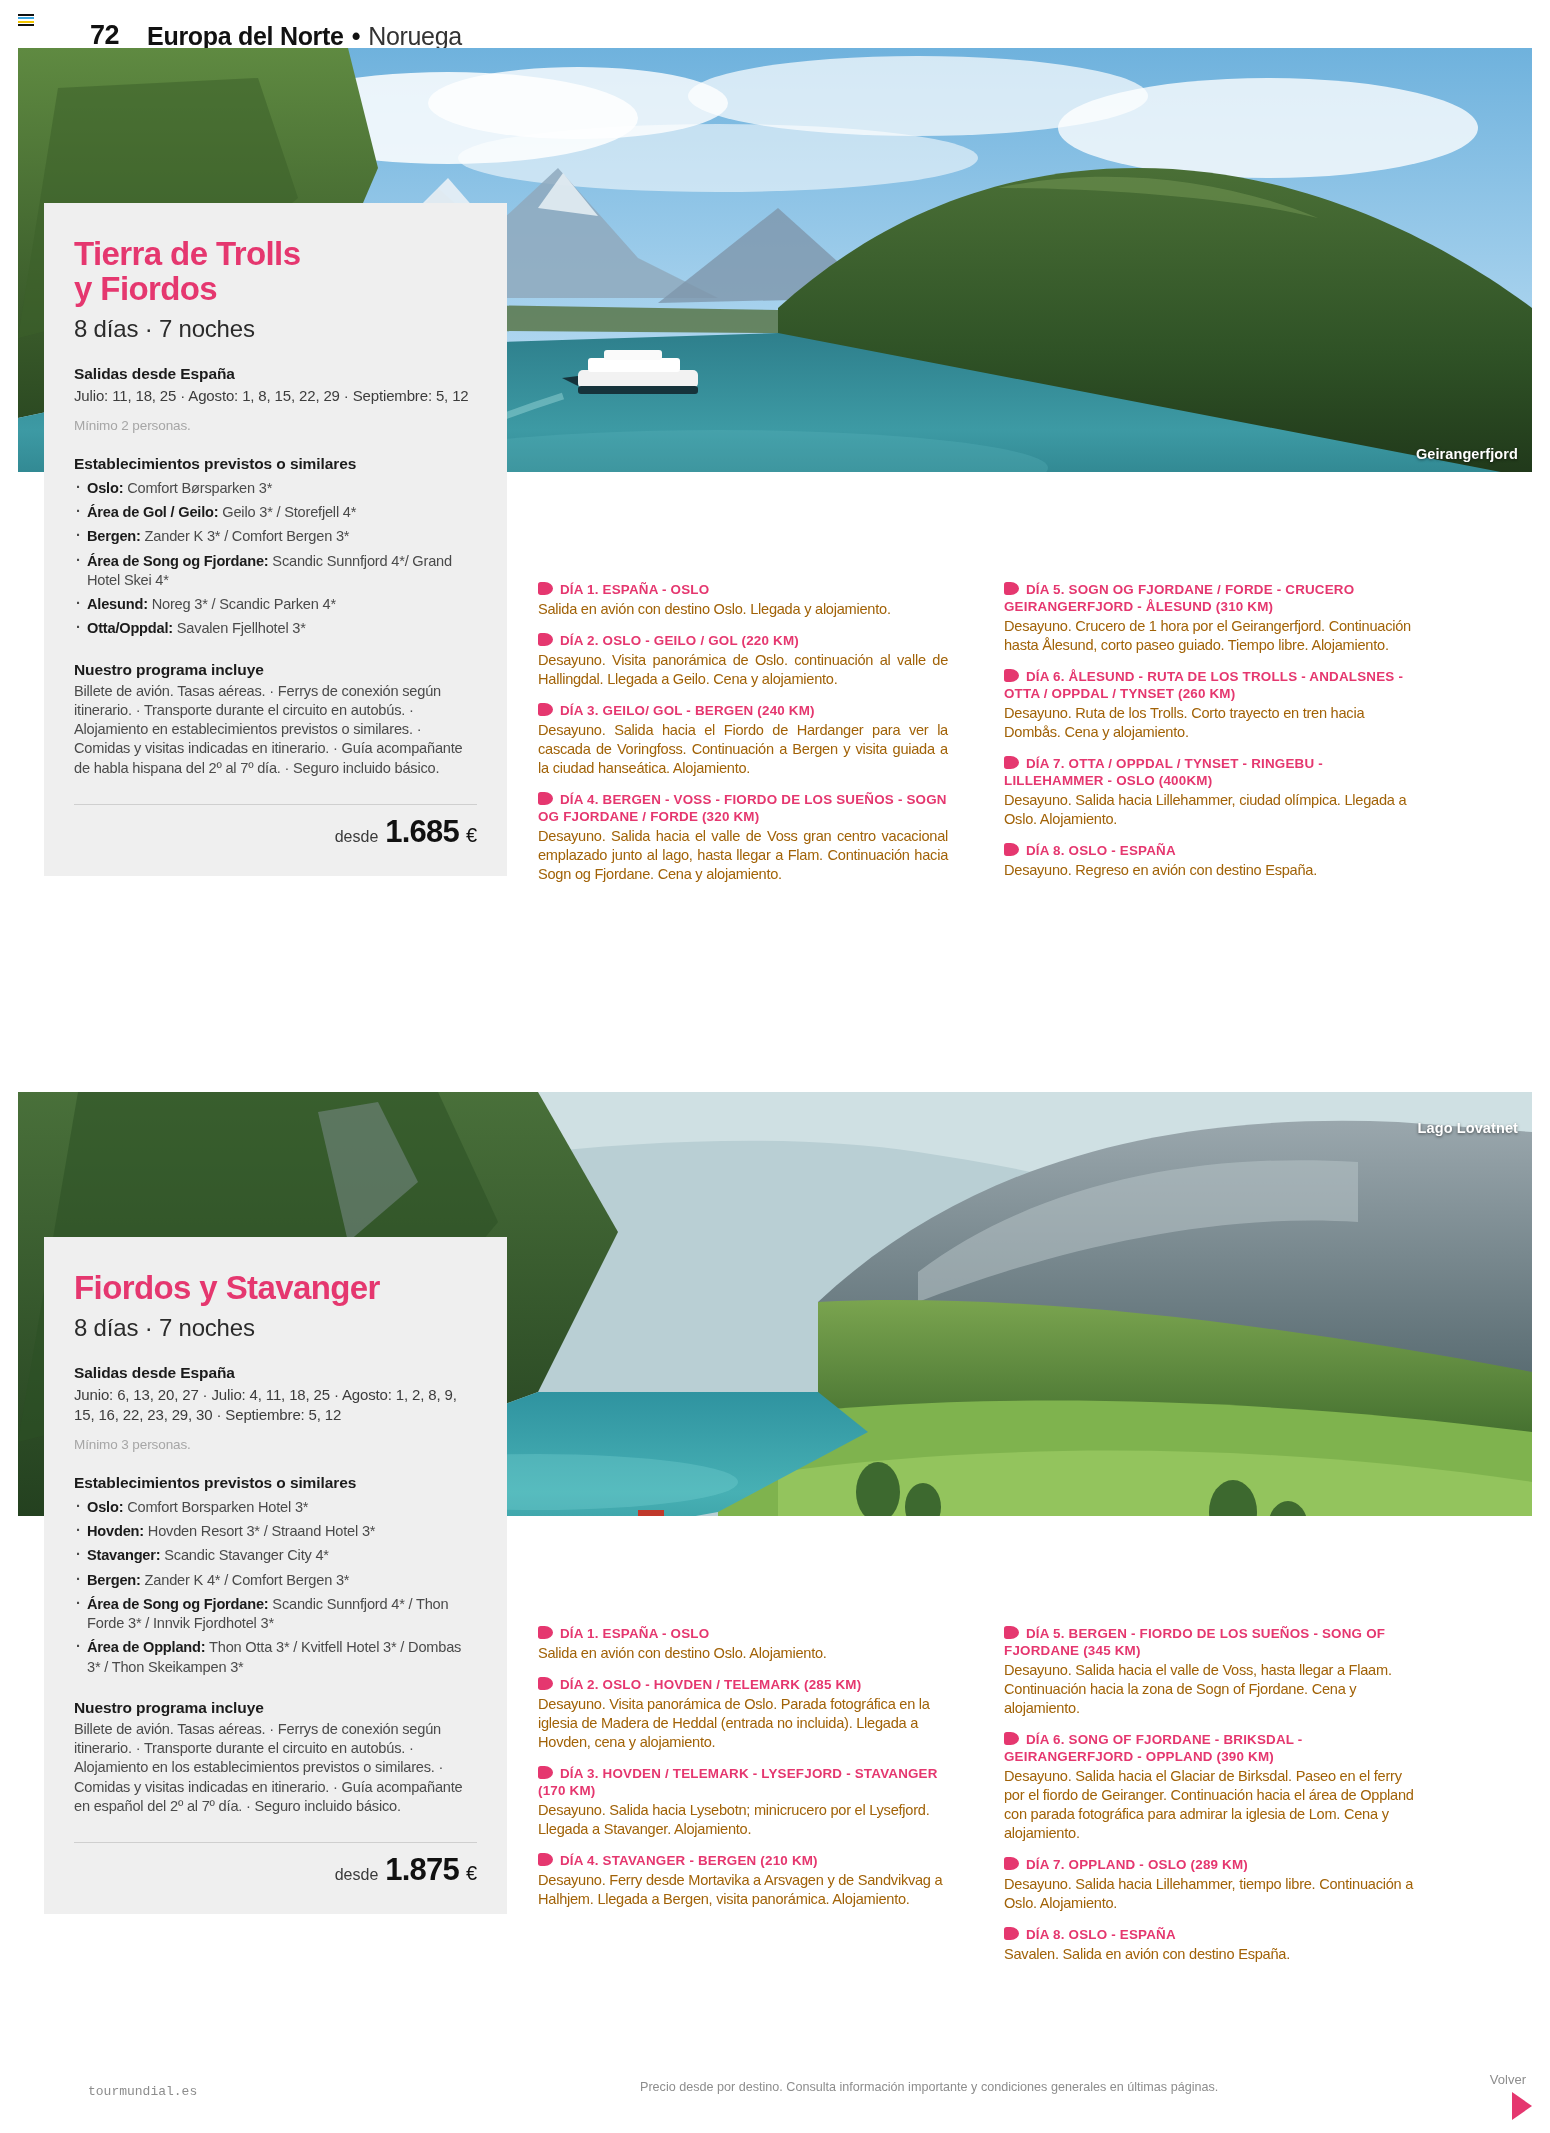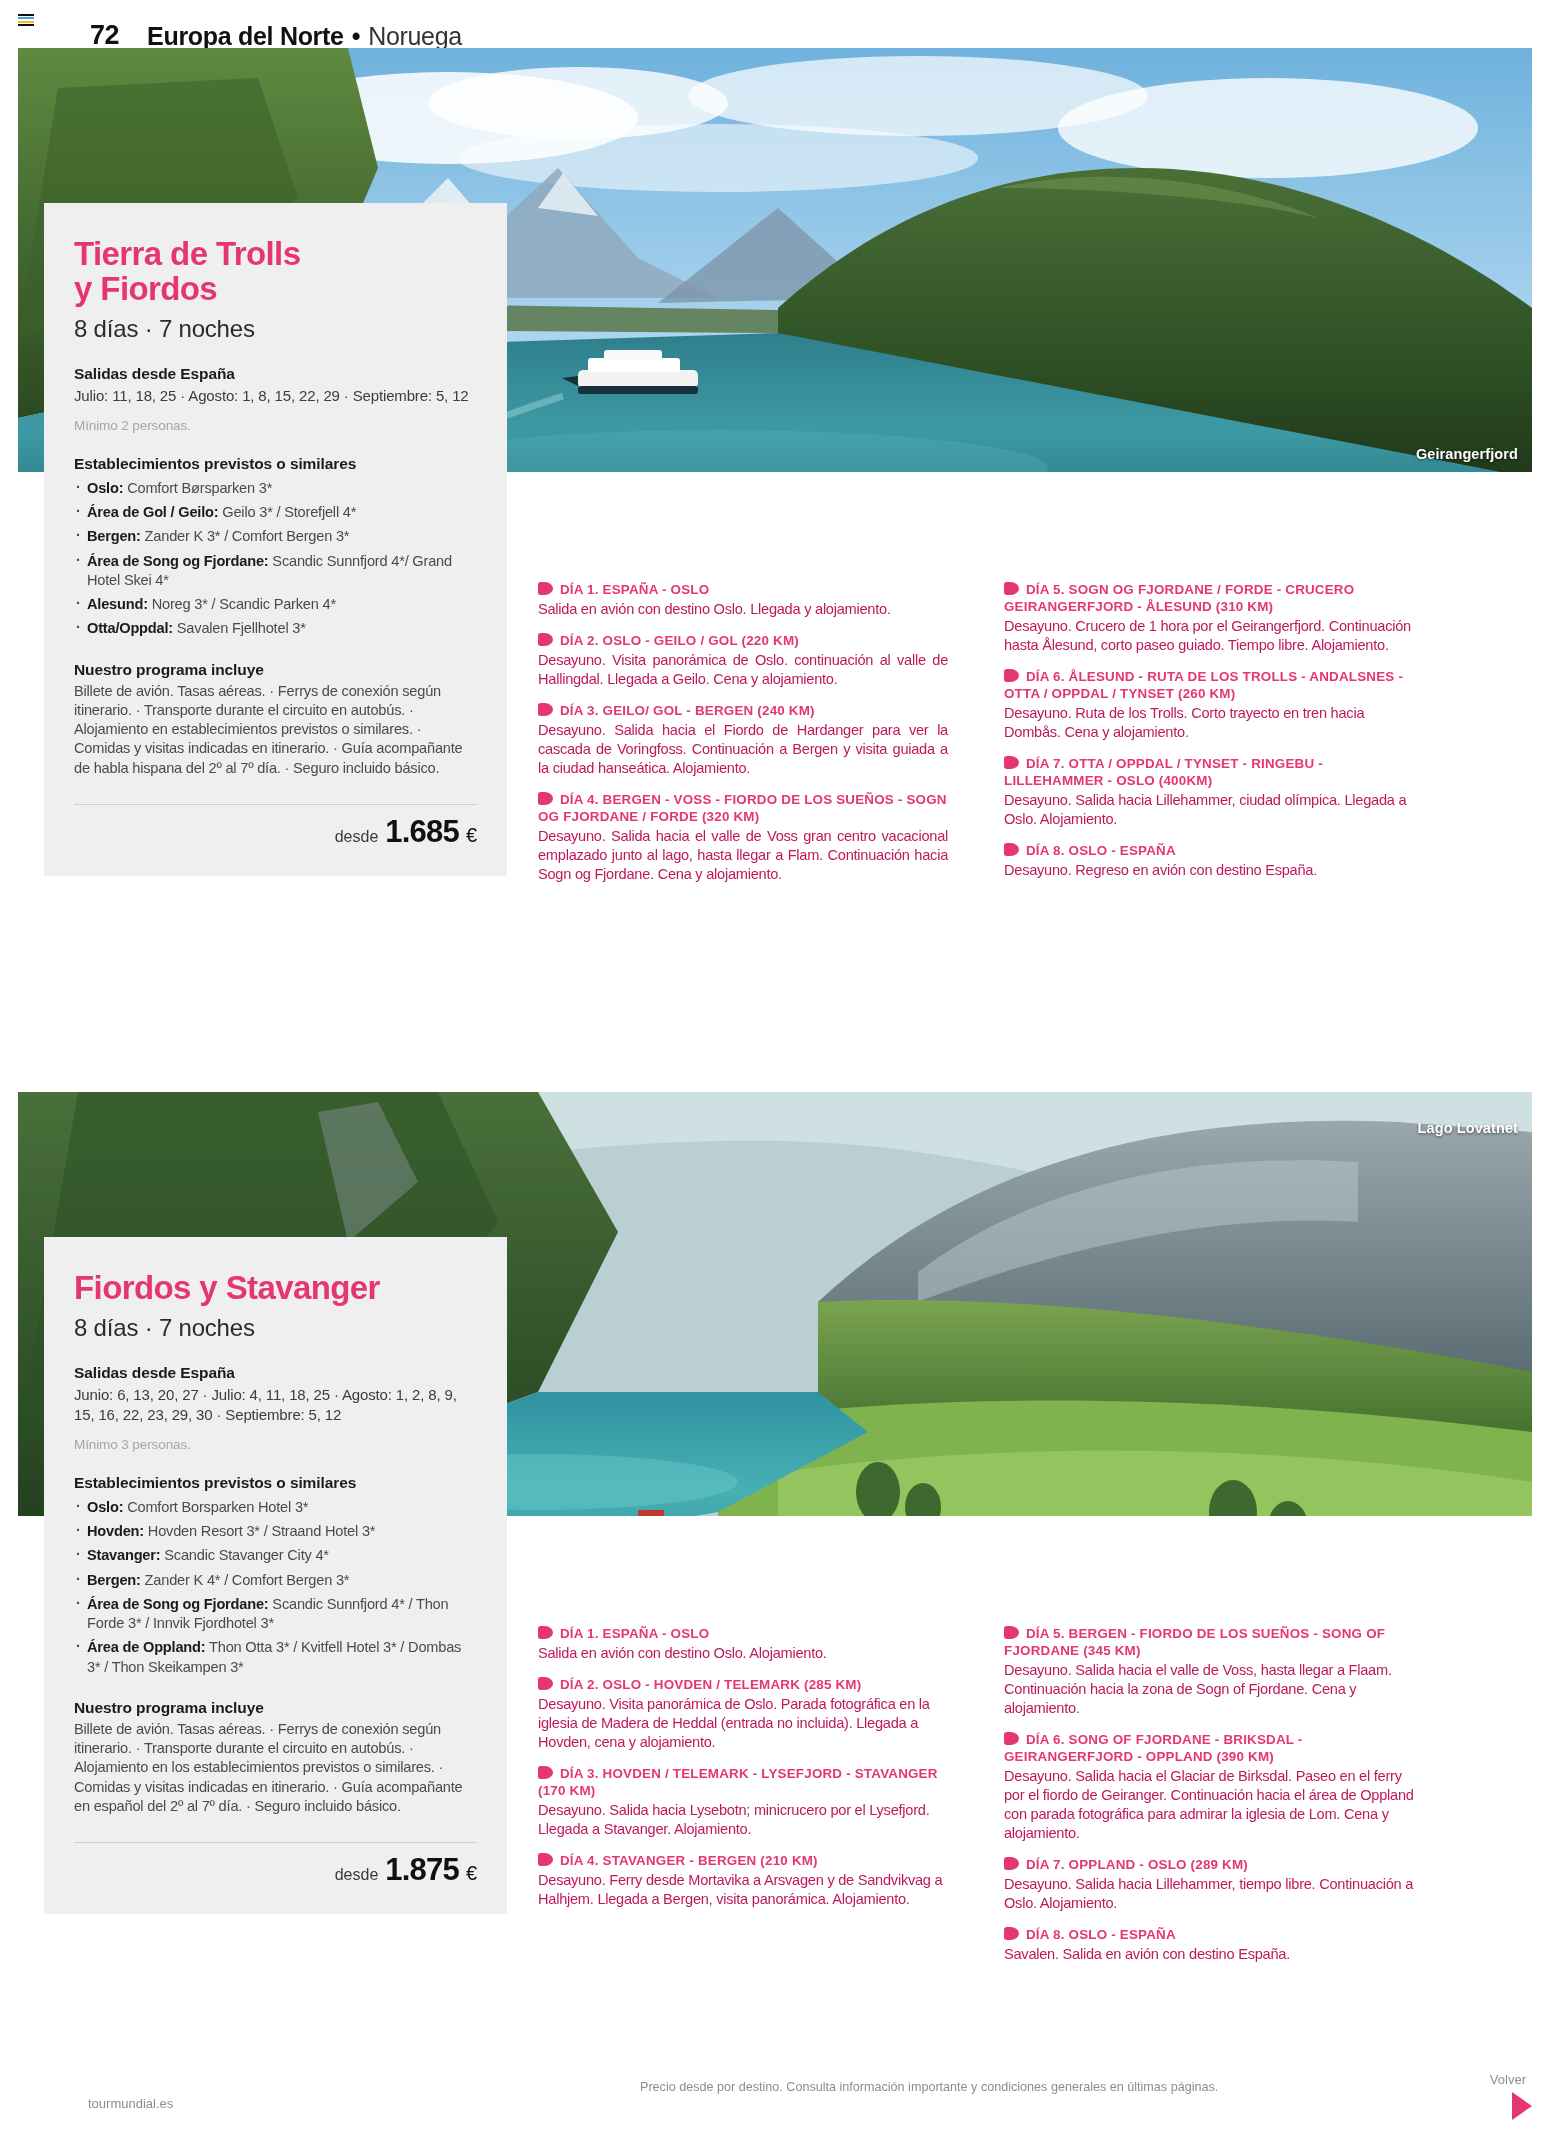--- a/index.html
+++ b/index.html
@@ -119,30 +119,30 @@
     font-size: 13.4px; font-weight: bold; color:#e5376f;
     line-height: 1.27; letter-spacing: 0.2px;
     text-transform: uppercase;
   }
   .flag {
     display:inline-block; width: 15px; height: 13px; margin-right: 7px;
     background:#e5376f; vertical-align: -1px;
     border-radius: 3px 9px 9px 3px / 3px 7px 7px 3px;
   }
   .day-b {
-    font-size: 14.6px; color:#be185d; line-height: 1.3; margin-top: 2px;
+    font-size: 14.6px; color:#a16207; line-height: 1.3; margin-top: 2px;
     letter-spacing: -0.25px;
   }
   .day-b.just { text-align: justify; }
 
   
   .footer {
     position: absolute; left: 0; top: 2068px; width: 1550px; height: 65px;
   }
-  .f-left { position:absolute; left: 88px; top: 28px; font-size: 13px; color:#8d8d8d; }
+  .f-left { position:absolute; left: 88px; top: 16px; font-size: 13px; color:#8d8d8d;font-family:Liberation Mono, monospace; }
   .f-center { position:absolute; left: 640px; top: 12px; font-size: 12.6px; color:#8d8d8d; }
   .f-volver { position:absolute; right: 24px; top: 4px; font-size: 13px; color:#8d8d8d; }
   .f-arrow {
     position:absolute; right: 18px; top: 24px;
     width: 0; height: 0; border-top: 14px solid transparent;
     border-bottom: 14px solid transparent; border-left: 20px solid #e5376f;
   }
 </style>
 </head>
 <body>

